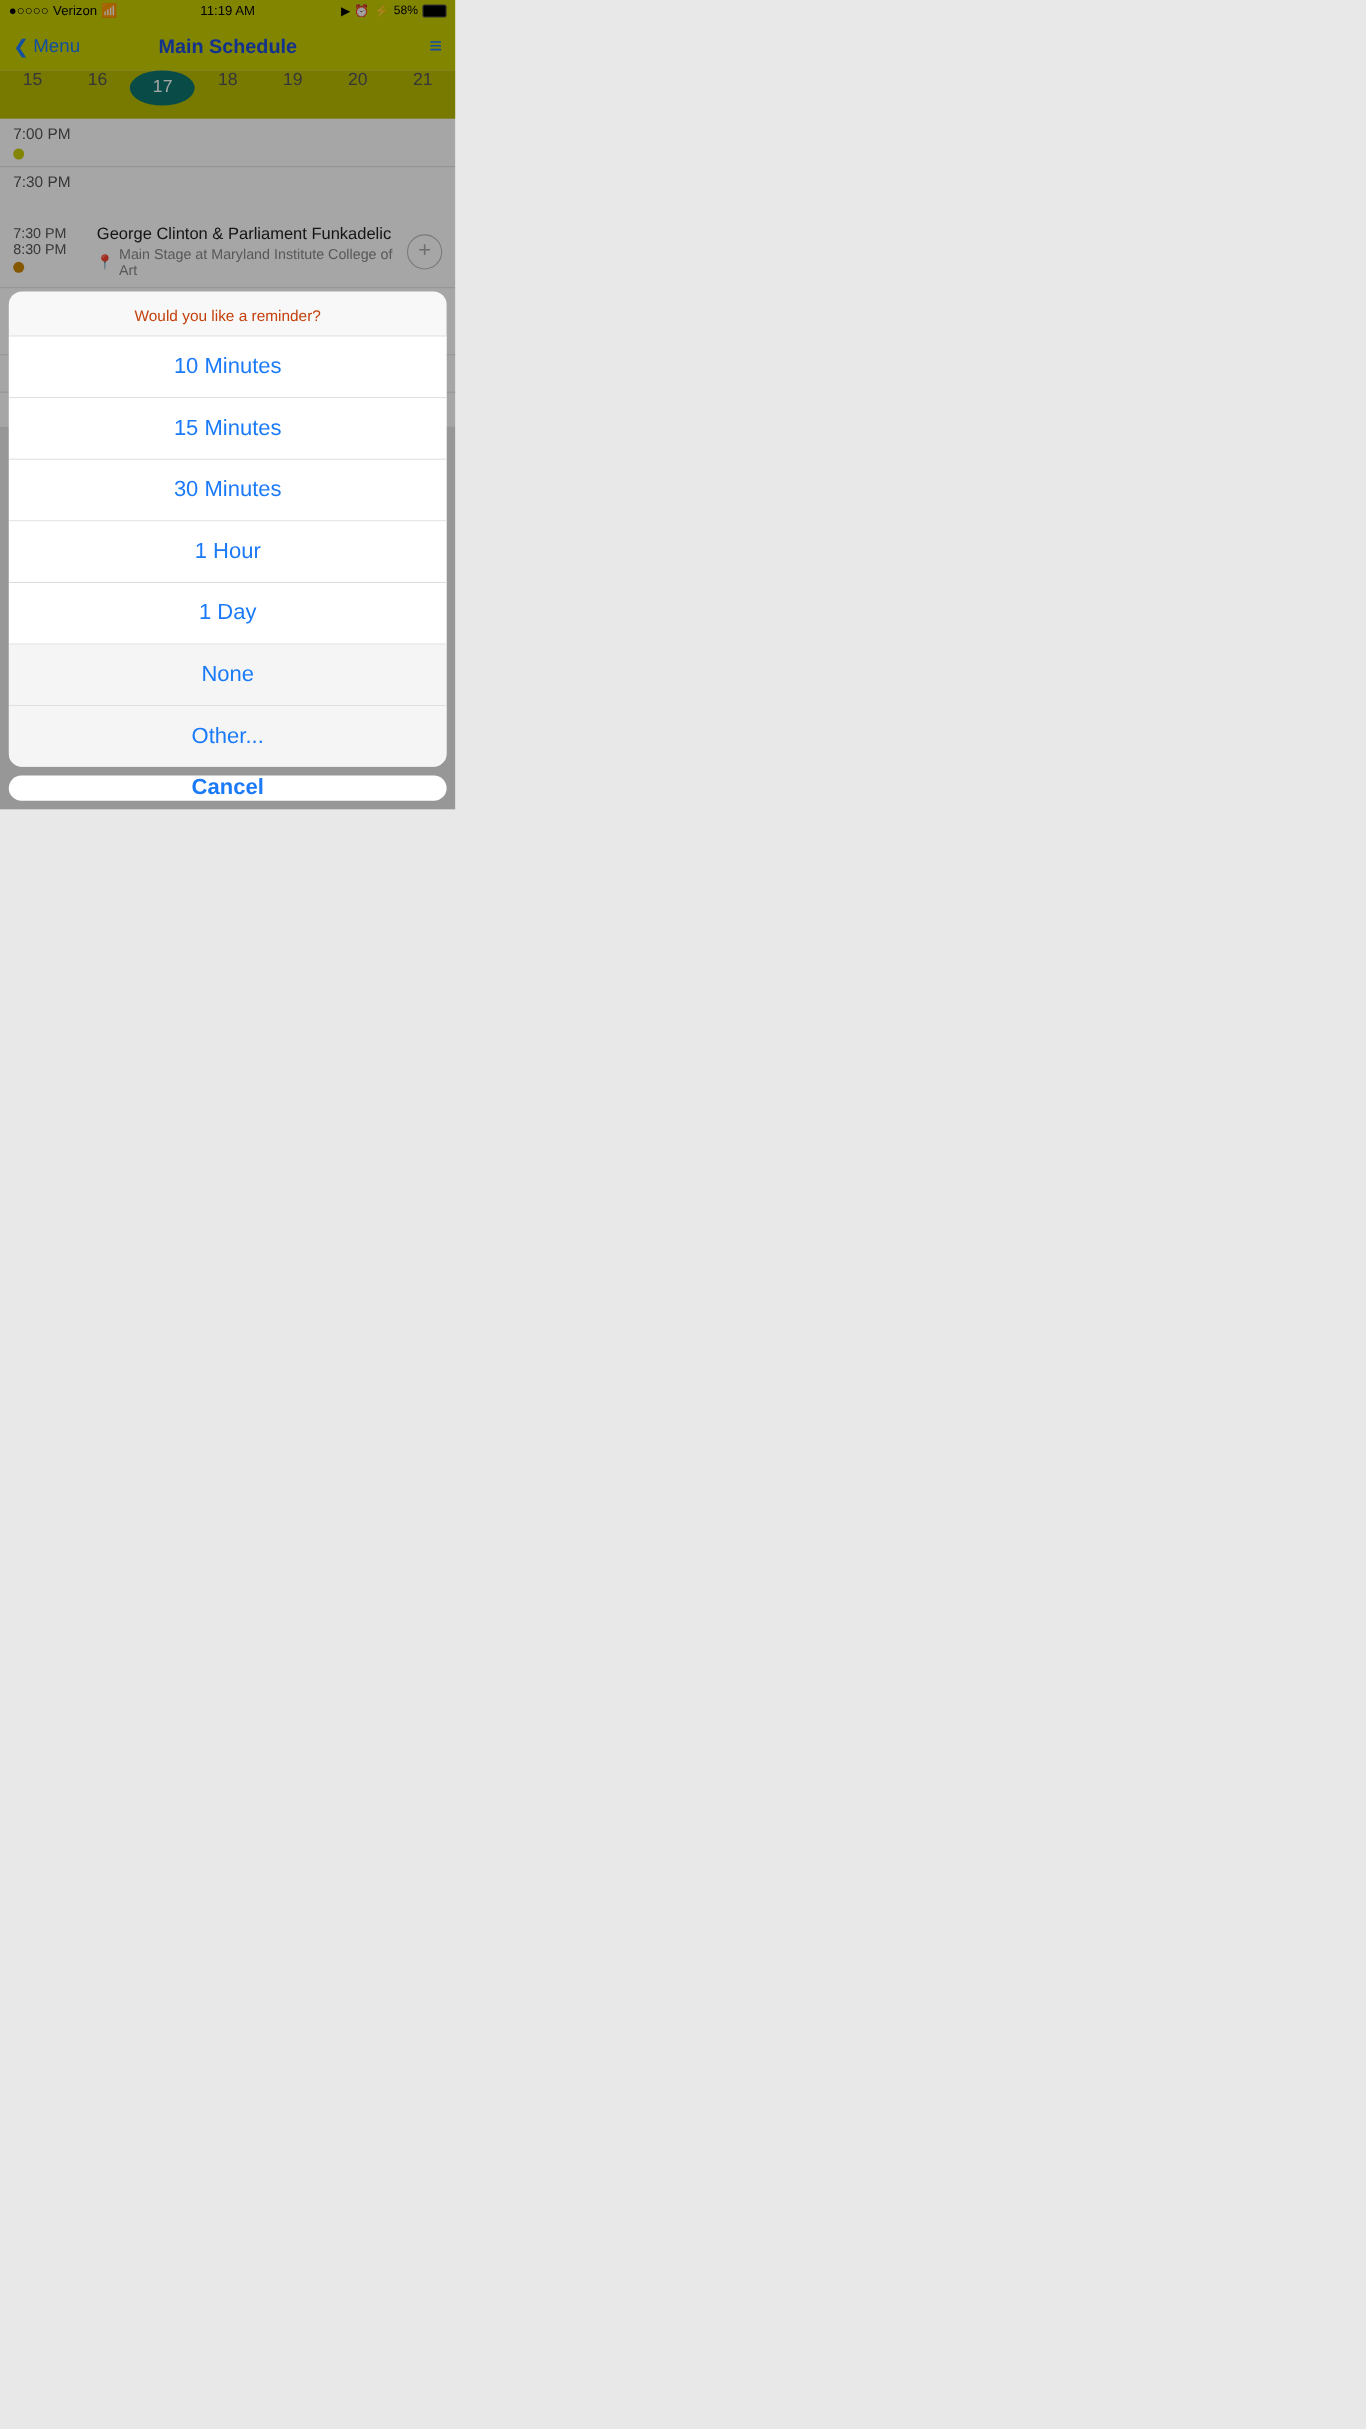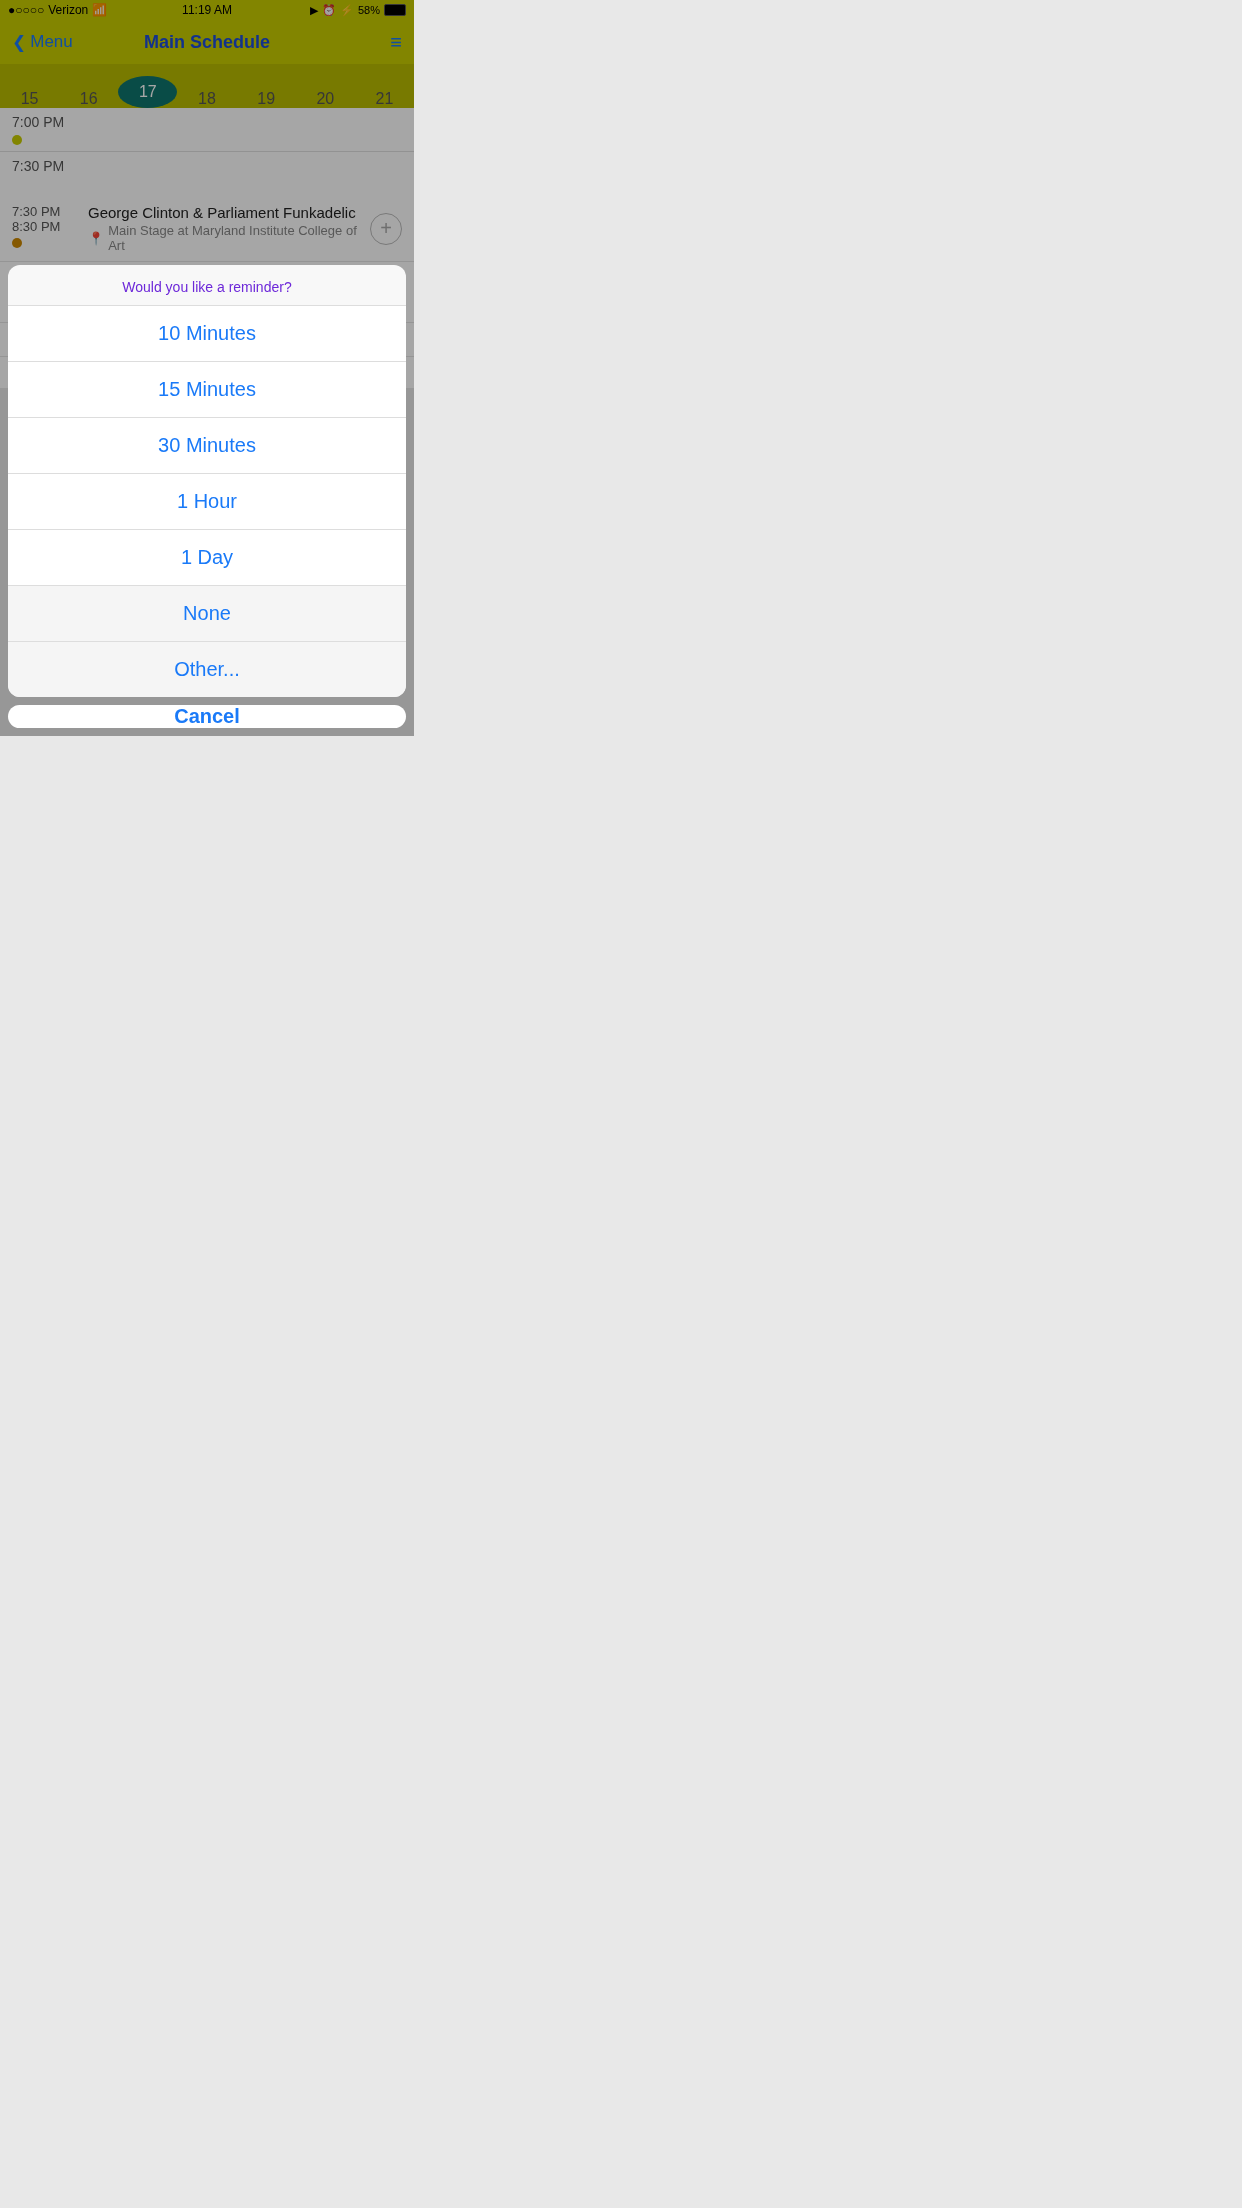--- a/index.html
+++ b/index.html
@@ -84,21 +84,21 @@
       display: flex;
       align-items: center;
       justify-content: center;
       color: #fff;
       margin: 0 auto;
       font-size: 16px;
     }
     .date-cell {
       flex: 1;
       display: flex;
-      align-items: flex-end;
+      align-items: flex-start;
       justify-content: center;
       height: 44px;
     }
 
     
     .schedule {
       background: #fff;
       position: relative;
     }
 
@@ -171,21 +171,21 @@
     }
     .action-sheet-main {
       background: #f8f8f8;
       border-radius: 12px;
       overflow: hidden;
       margin-bottom: 8px;
     }
     .action-title {
       padding: 14px 16px 10px;
       text-align: center;
-      color: #6d28d9;
+      color: #c2410c;
       font-size: 14px;
       border-bottom: 1px solid #ddd;
     }
     .action-item {
       padding: 16px;
       text-align: center;
       color: #1a7af8;
       font-size: 20px;
       border-bottom: 1px solid #ddd;
       background: #fff;

